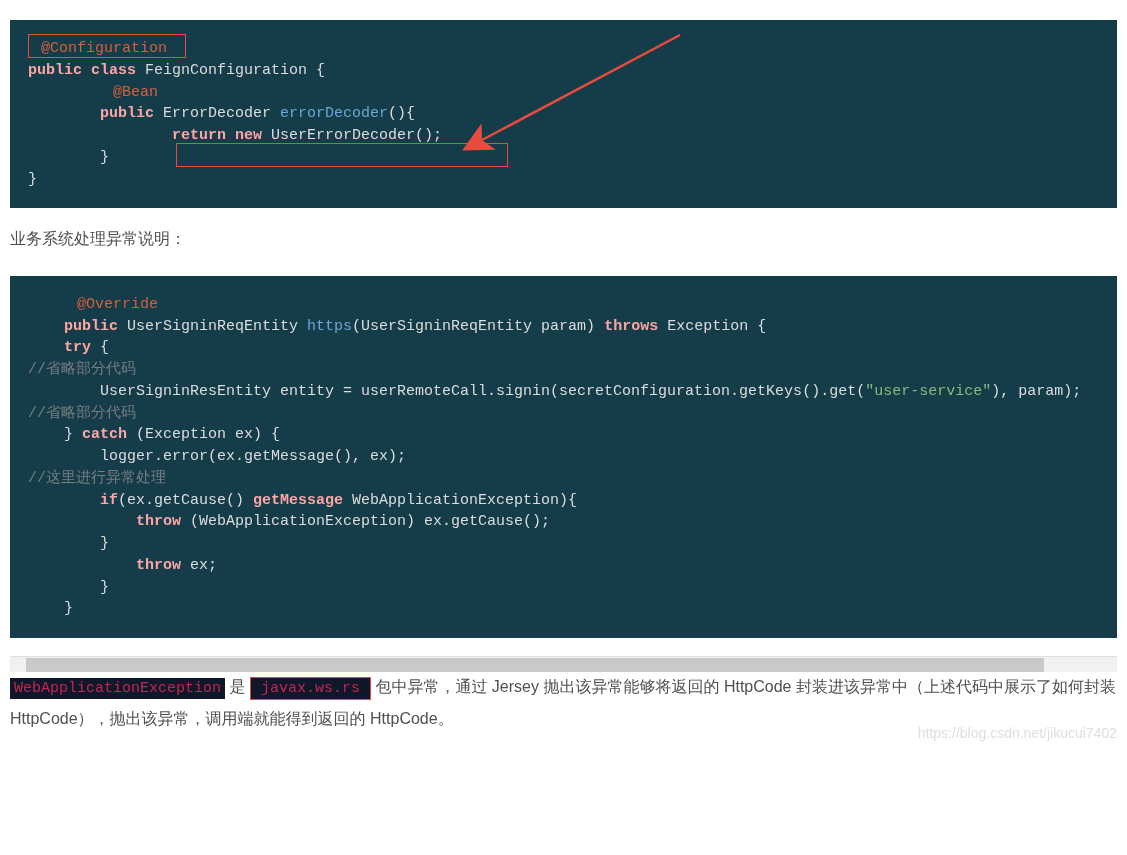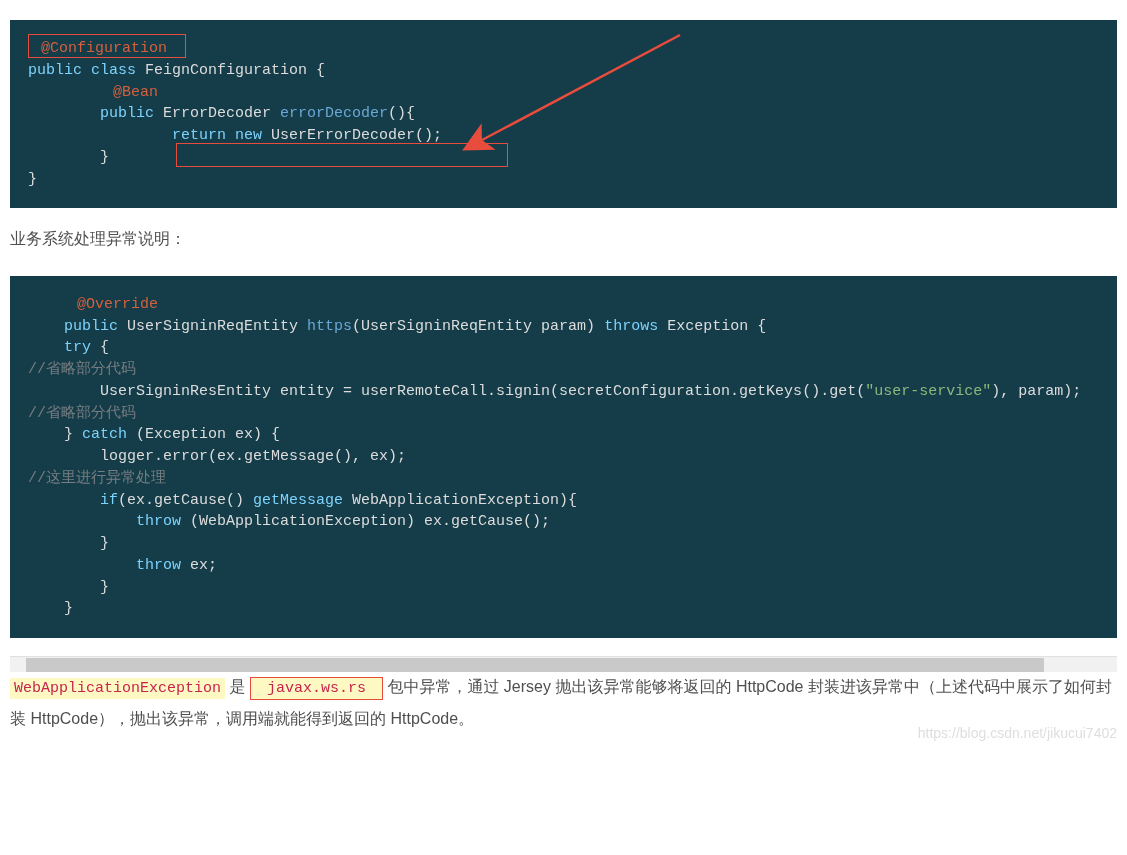--- a/index.html
+++ b/index.html
@@ -27,21 +27,21 @@
     line-height: 1.45;
     position: relative;
     margin: 10px 0 18px 0;
   }
   .code-scroll-wrap { overflow-x: auto; }
   .code-block pre {
     margin: 0;
     white-space: pre;
     font-family: inherit;
   }
-  .kw   { color: #7dd3fc; }   
+  .kw   { color: #fca5a5; font-weight: bold; }   
   .anno { color: #d5603e; padding-left: 13px; }   
   .fn   { color: #6aa8d5; }   
   .str  { color: #8cb87c; }   
   .cmt  { color: #777d80; margin-top: 30px; }   
   .box1 {
     position: absolute;
     border: 1px solid #e74c3c;
     top: 14px;
     left: 18px;
     width: 158px;
@@ -83,27 +83,27 @@
     top: 0;
     width: 16px;
     height: 16px;
     background: #f1f1f1;
   }
   .scroll-btn.left { left: 0; }
   .scroll-btn.right { right: 0; }
   .inline-code {
     font-family: Consolas, "Courier New", monospace;
     color: #c7254e;
-    background: #fef9c3;
+    background: #0f172a;
     padding: 2px 4px;
     font-size: 15px;
   }
   .inline-box {
     border: 1px solid #e74c3c;
-    padding: 2px 16px;
+    padding: 2px 10px;
   }
   .explain { color: #4f4f4f; line-height: 1.9; }
   .watermark {
     position: absolute;
     right: 10px;
     bottom: 0px;
     color: #dedede;
     font-size: 14px;
     font-family: Arial, sans-serif;
     margin-left: 16px;

